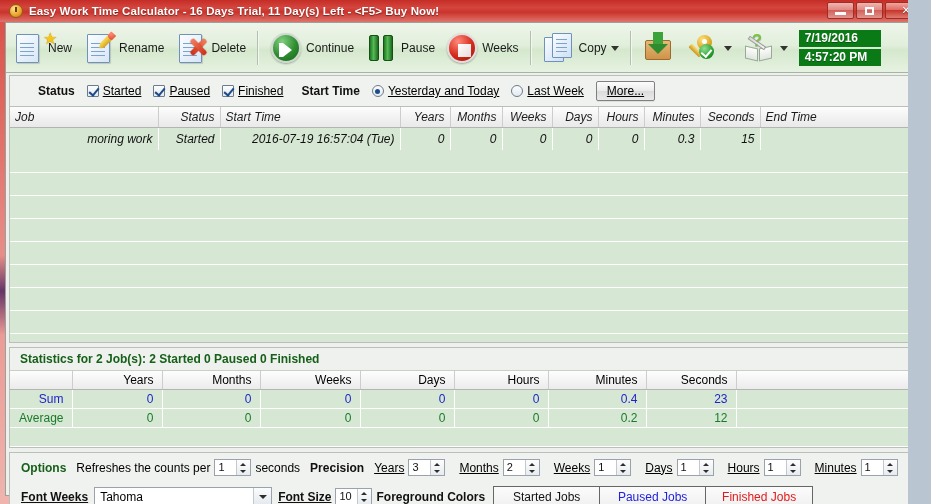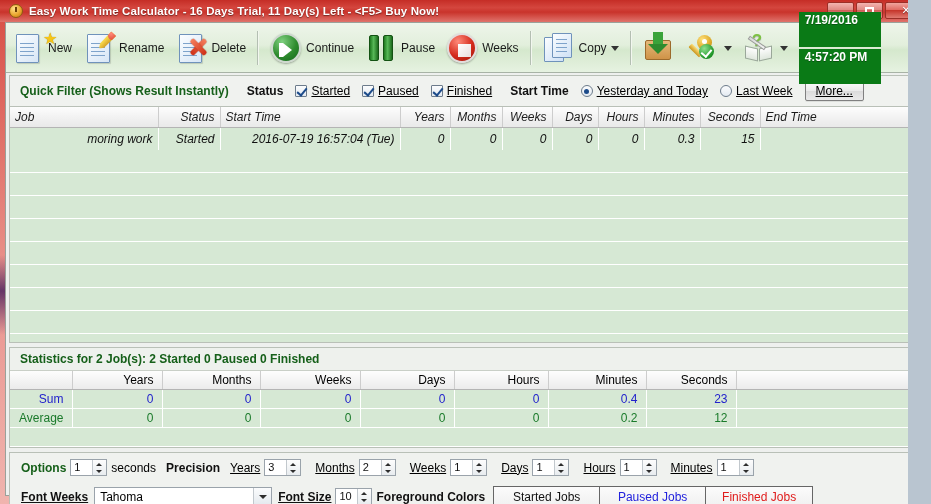--- a/index.html
+++ b/index.html
@@ -90,21 +90,21 @@
   .bookv{position:absolute;left:3px;top:16px;width:27px;height:14px;}
   .bookv:before,.bookv:after{content:"";position:absolute;top:0;width:13px;height:13px;
     background:linear-gradient(to bottom,#fdfdfd,#dfe7dd);border:1px solid #9aa79a;box-sizing:border-box;}
   .bookv:before{left:0;transform:skewY(14deg);}
   .bookv:after{right:0;transform:skewY(-14deg);}
   .pen2{position:absolute;left:5px;top:10px;width:20px;height:4px;transform:rotate(35deg);
     background:linear-gradient(to right,#d8d8d8,#f3f3f3);border:1px solid #9a9a9a;box-sizing:border-box;}
   .caret{width:0;height:0;border-left:4px solid transparent;border-right:4px solid transparent;
     border-top:5px solid #333;margin-left:4px;margin-top:2px;}
   #clockbox{margin-left:6px;display:flex;flex-direction:column;gap:2px;}
-  .clkline{background:#0a7a16;color:#fff;font-size:12px;font-weight:bold;padding:1px 6px 20px;
+  .clkline{background:#0a7a16;color:#fff;font-size:12px;font-weight:bold;padding:1px 6px 2px;
     min-width:82px;box-sizing:border-box;line-height:14px;text-shadow:0 1px 0 rgba(0,0,0,.3);}
   
   #filterbar{height:32px;border-bottom:1px solid #b9c0b7;display:flex;align-items:center;
     background:#f0f2ef;padding-left:10px;box-sizing:border-box;
     border-left:1px solid #b9c0b7;margin:2px 3px 0 3px;border-top:1px solid #b9c0b7;border-right:1px solid #b9c0b7;}
   .qf-title{font-weight:bold;color:#16601a;font-size:12px;}
   .qf-label{font-weight:bold;color:#111;margin-left:18px;font-size:12px;}
   .cbwrap{display:flex;align-items:center;margin-left:12px;font-size:12px;}
   .cbox{width:12px;height:12px;border:1px solid #6c7b8b;background:linear-gradient(to bottom,#fbfcfd,#e3eaf1);
     box-sizing:border-box;position:relative;margin-right:4px;border-radius:1px;}
@@ -293,21 +293,20 @@
         <div class="caret"></div>
       </div>
 
       <div id="clockbox">
         <div class="clkline">7/19/2016</div>
         <div class="clkline">4:57:20 PM</div>
       </div>
     </div>
 
     <div id="filterbar">
-      <span class="qf-title">Quick Filter (Shows Result Instantly)</span>
       <span class="qf-label">Status</span>
 
       <label class="cbwrap">
         <span class="cbox on"></span>
         <span class="ul">Started</span>
       </label>
       <label class="cbwrap">
         <span class="cbox on"></span>
         <span class="ul">Paused</span>
       </label>
@@ -463,20 +462,21 @@
           <tr>
               <td colspan="9" style="height:8px">&nbsp;</td>
             </tr>
         </tbody>
       </table>
     </div>
 
     <div id="optbox">
       <div class="optrow">
         <span class="opt-title">Options</span>
+        <span class="mt">Refreshes the counts per</span>
         <span class="spin">
           <span class="val">1</span>
           <span class="arrows">
               <div></div>
               <div></div>
             </span>
         </span>
         <span>seconds</span>
         <span class="opt-strong mt">Precision</span>
 

